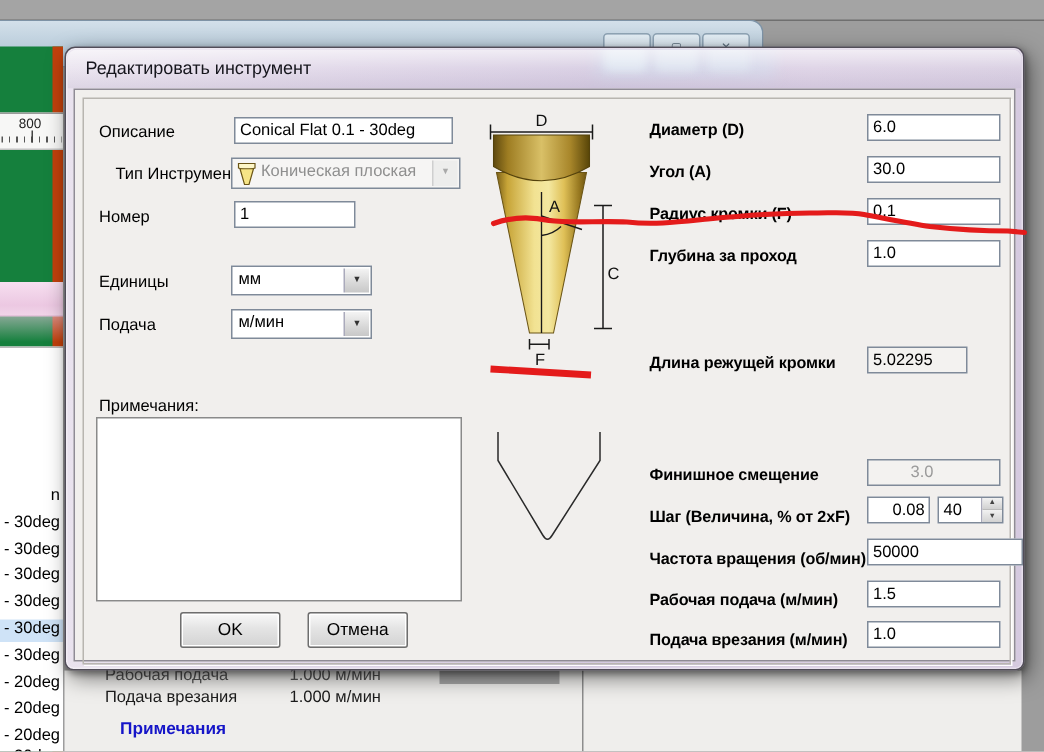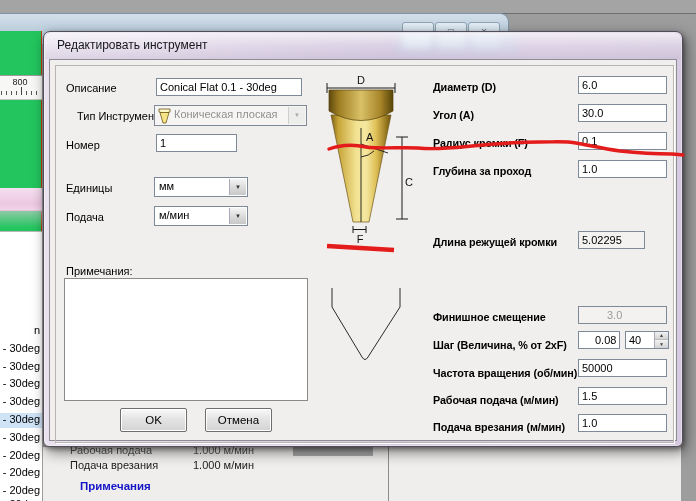--- a/index.html
+++ b/index.html
@@ -6,21 +6,21 @@
   body{background:#9d9d9d;font-family:"Liberation Sans","DejaVu Sans",sans-serif;}
   #screen{position:relative;width:696px;height:501px;overflow:hidden;background:#9d9d9d;}
 
   
   .top-gray{position:absolute;left:0;top:0;width:696px;height:13px;background:#a4a4a4;border-bottom:1px solid #6f6f6f;z-index:1;}
   .blue-band{position:absolute;left:0;top:13px;width:509px;height:32px;z-index:1;
     background:linear-gradient(180deg,#d3e0ea 0%,#bccedc 55%,#aec2d2 100%);
     border:1px solid #7e93a6;border-left:none;border-radius:0 9px 0 0;box-sizing:border-box;}
   .win-btn{position:absolute;top:8px;width:30px;height:19px;border:1px solid #8fa4b5;border-radius:3px;
     background:linear-gradient(180deg,#e4eef5,#c6d7e3);color:#5a6c7a;font-size:8px;text-align:center;line-height:18px;}
-  .left-panel{position:absolute;left:0;top:31px;width:42px;height:470px;background:#22c55e;border-right:1px solid #c2410c;z-index:2;box-sizing:border-box;}
+  .left-panel{position:absolute;left:0;top:31px;width:42px;height:470px;background:#15803d;border-right:7px solid #c2410c;z-index:2;box-sizing:border-box;}
   .ruler{position:absolute;left:0;top:44px;width:42px;height:23px;background:#f7f7f6;border-top:1px solid #9a9a9a;border-bottom:1px solid #c4c4c4;}
   .ruler-num{position:absolute;left:0;top:1px;width:40px;text-align:center;font-size:9px;color:#222;}
   .ruler-ticks{position:absolute;left:1px;top:15px;width:40px;height:4px;
     background:repeating-linear-gradient(90deg,#555 0 1px,transparent 1px 5px);}
   .ruler-tick-big{position:absolute;left:21px;top:11px;width:1px;height:8px;background:#444;}
   .pink-band{position:absolute;left:0;top:157px;width:42px;height:22px;
     background:linear-gradient(180deg,#f6dff0,#ecc8e2 70%,#f1d4e8);border-bottom:1px solid #d9b6cf;}
   .pink-fade{position:absolute;left:0;top:179px;width:42px;height:18px;
     background:linear-gradient(180deg,rgba(240,205,230,.55),rgba(240,205,230,0));}
   .list-area{position:absolute;left:0;top:200px;width:42px;height:270px;background:#ffffff;border-top:1px solid #b9b9b9;}
@@ -175,21 +175,21 @@
     <input class="tbox ro" style="left: 534px; top: 199px; width: 67px;" readonly="" value="5.02295">
     <input class="tbox dis" style="left: 534px; top: 274px; width: 89px; padding-left: 28px;" disabled="" value="3.0">
     <input class="tbox" style="left: 534px; top: 299px; width: 42px; padding-left: 16px;" value="0.08">
     <div class="spin" style="left:581px;top:299px;width:44px;">
       <div class="sval">40</div>
       <div class="sbtns">
         <button class="sb up">▲</button>
         <button class="sb dn">▼</button>
       </div>
     </div>
-    <input class="tbox" style="left: 534px; top: 327px; width: 89px;" value="50000">
+    <input class="tbox" style="left: 534px; top: 327px; width: 104px;" value="50000">
     <input class="tbox" style="left: 534px; top: 355px; width: 89px;" value="1.5">
     <input class="tbox" style="left: 534px; top: 382px; width: 89px;" value="1.0">
   </div>
 
   <svg id="annot-svg" width="696" height="501" viewBox="0 0 696 501">
     <defs>
       <linearGradient id="goldH" x1="0" y1="0" x2="1" y2="0">
         <stop offset="0" stop-color="#7c6118"></stop>
           <stop offset="0.12" stop-color="#c7a437"></stop>
         <stop offset="0.42" stop-color="#f2e292"></stop>

